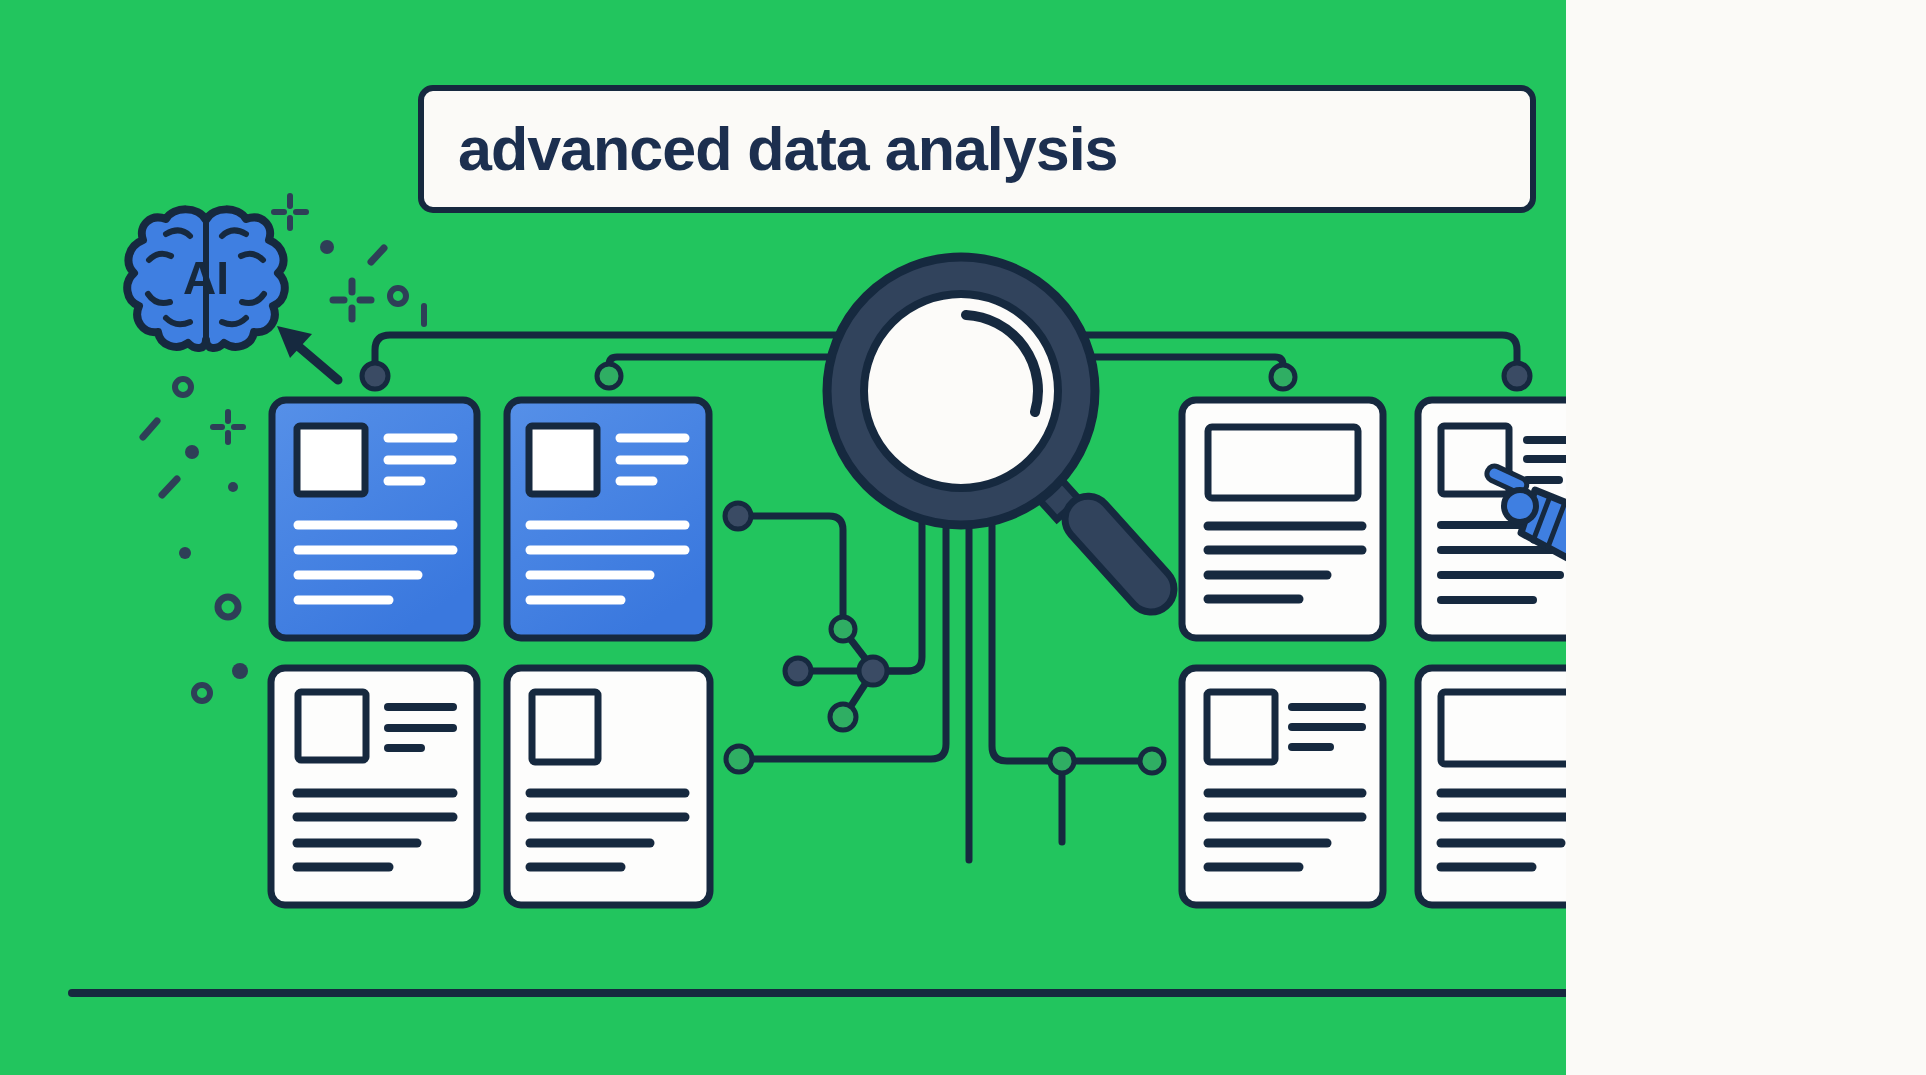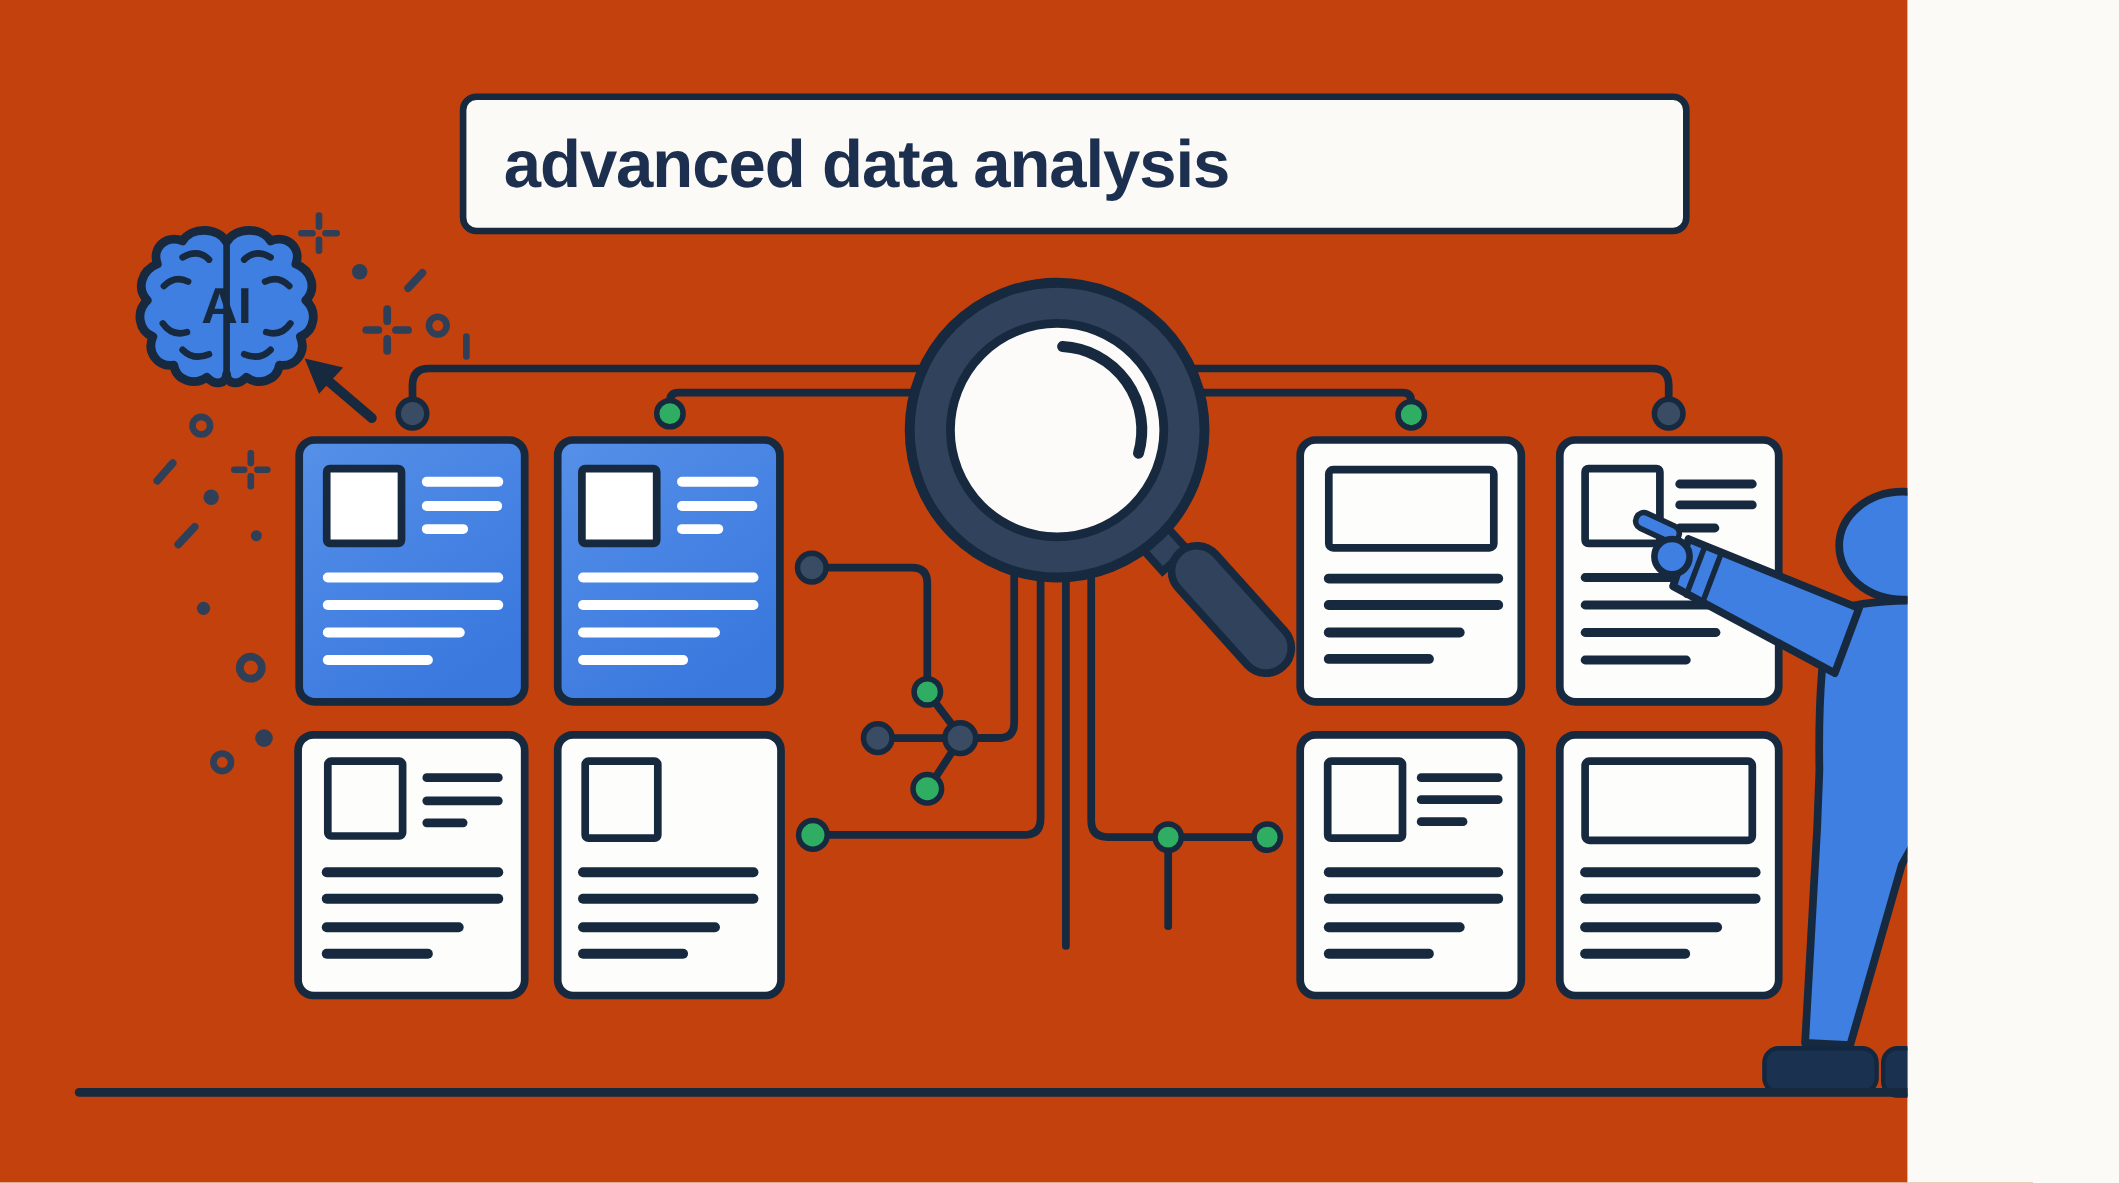--- a/index.html
+++ b/index.html
@@ -1,16 +1,16 @@
 <!DOCTYPE html>
 <html><head>
 <meta charset="utf-8">
 <style>
   html,body{margin:0;padding:0;background:#fbfaf7;}
-  .canvas{position:relative;width:1734px;height:1075px;background:#c2410c;overflow:hidden;
+  .canvas{position:relative;width:1566px;height:1075px;background:#22c55e;overflow:hidden;
           font-family:"Liberation Sans", sans-serif;}
   svg{position:absolute;left:0;top:0;}
   .title-text{font-family:"Liberation Sans", sans-serif;font-weight:700;font-size:61px;
               fill:#1c2f4f;letter-spacing:-1px;}
   .ai-text{font-family:"Liberation Sans", sans-serif;font-weight:700;font-size:46px;fill:#16293f;}
 </style>
 </head>
 <body>
 
 <div class="canvas">

